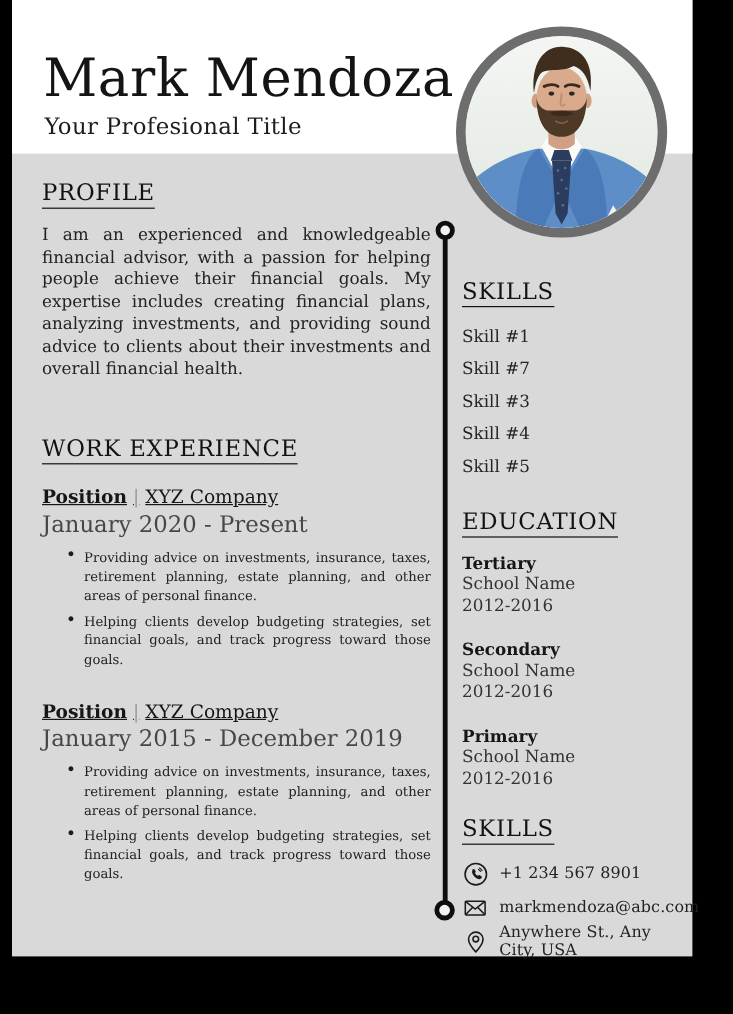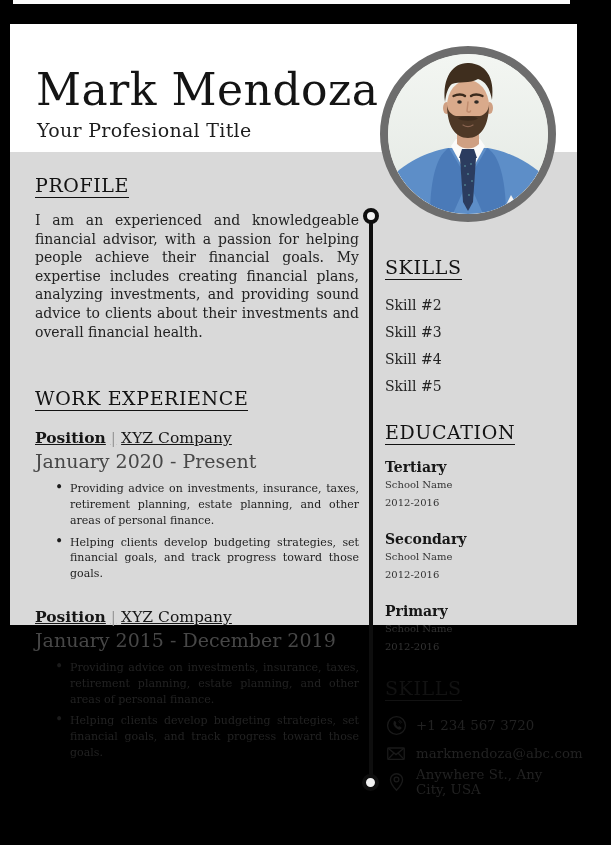--- a/index.html
+++ b/index.html
@@ -2,21 +2,21 @@
 <html><head>
 <meta charset="utf-8">
 <style>
   html,body{margin:0;padding:0;}
   body{
     width:611px;height:845px;background:#000;position:relative;overflow:hidden;
     font-family:"DejaVu Serif","Liberation Serif",serif;color:#1b1b1b;
   }
   .stage{position:absolute;inset:0;}
   .top-sliver{position:absolute;left:13px;top:0;width:557px;height:4px;background:#fbfbfb;}
-  .page{position:absolute;left:10px;top:24px;width:567px;height:601px;background:#d9d9d9;}
+  .page{position:absolute;left:10px;top:0;width:567px;height:797px;background:#d9d9d9;}
   .header-band{position:absolute;left:0;top:0;width:567px;height:128px;background:#ffffff;}
   .name{position:absolute;left:26px;top:40px;margin:0;font-size:44px;font-weight:400;letter-spacing:0.5px;color:#141414;}
   .subtitle{position:absolute;left:27px;top:95px;font-size:19px;color:#1d1d1d;letter-spacing:0.3px;}
   
   .photo-frame{position:absolute;left:370px;top:22px;width:160px;height:160px;border:8px solid #6d6d6d;border-radius:50%;overflow:hidden;background:#eef0ec;}
   .photo-frame svg{display:block;width:160px;height:160px;}
   
   .timeline-line{position:absolute;left:359px;top:191px;width:4px;height:567px;background:#0e0e0e;}
   .ring{position:absolute;border-radius:50%;background:#f2f2f2;border:4px solid #0e0e0e;}
   .ring-top{left:353px;top:184px;width:8px;height:8px;}
@@ -36,21 +36,21 @@
   .job-dates{margin-top:3px;font-size:19px;color:#474747;}
   .bullets{margin-top:9px;}
   .bullet{position:relative;padding-left:35px;font-size:11px;line-height:15.8px;text-align:justify;color:#222;margin-bottom:6px;}
   .bullet::before{content:"•";position:absolute;left:20px;top:-1px;font-size:14px;color:#1b1b1b;}
   .skill-item{font-size:14px;line-height:27px;color:#242424;}
   .skills-list{margin-top:12px;}
   .edu-block{margin-top:21px;}
   .edu-entries{margin-top:13px;}
   .edu-entry{margin-bottom:19px;}
   .edu-level{font-weight:700;font-size:14px;line-height:18px;color:#161616;}
-  .edu-school,.edu-years{font-size:10px;line-height:17.5px;color:#333;}
+  .edu-school,.edu-years{font-size:14px;line-height:17.5px;color:#333;}
   .contact-block{margin-top:22px;}
   .contact-rows{margin-top:12px;}
   .contact-row{display:flex;align-items:center;margin-bottom:3px;height:25px;}
   .contact-icon{width:22px;height:22px;flex:0 0 22px;margin-right:9px;display:flex;align-items:center;justify-content:center;}
   .contact-icon svg{display:block;}
   .contact-text{font-size:13.3px;color:#222;letter-spacing:0.1px;}
 </style>
 </head>
 <body>
 
@@ -147,21 +147,22 @@
         <div class="bullets">
           <div class="bullet">Providing advice on investments, insurance, taxes, retirement planning, estate planning, and other areas of personal finance.</div>
           <div class="bullet">Helping clients develop budgeting strategies, set financial goals, and track progress toward those goals.</div>
         </div>
       </div>
     </div>
 
     <div class="col-right">
       <h2 class="sec-heading">SKILLS</h2>
       <div class="skills-list">
-        <div class="skill-item">Skill #2</div>
+        <div class="skill-item">Skill #1</div>
+        <div class="skill-item">Skill #7</div>
         <div class="skill-item">Skill #3</div>
         <div class="skill-item">Skill #4</div>
         <div class="skill-item">Skill #5</div>
       </div>
 
       <div class="edu-block">
         <h2 class="sec-heading">EDUCATION</h2>
         <div class="edu-entries">
           <div class="edu-entry">
             <div class="edu-level">Tertiary</div>
@@ -186,21 +187,21 @@
         <div class="contact-rows">
 
           <div class="contact-row">
             <span class="contact-icon">
               <svg width="21" height="21" viewBox="0 0 24 24" fill="none" stroke="#1a1a1a" stroke-width="1.5">
                 <circle cx="12" cy="12" r="10.2"></circle>
                 <path d="M8.6,7.6 c0.9,-0.9 1.9,-0.9 2.4,0.1 l0.7,1.2 c0.3,0.6 0.1,1.3 -0.5,1.7 c0.5,1.4 1.5,2.4 2.9,2.9 c0.4,-0.6 1.1,-0.8 1.7,-0.5 l1.2,0.7 c1,0.5 1,1.5 0.1,2.4 c-1.4,1.4 -4.2,0.4 -6.3,-1.7 c-2.1,-2.1 -3.1,-4.9 -1.7,-6.3 Z" fill="#1a1a1a" stroke="none"></path>
                 <path d="M14.2,7.3 a4.5,4.5 0 0 1 2.5,2.5 M15.2,5.9 a6.2,6.2 0 0 1 3,3" stroke-width="1.1"></path>
               </svg>
             </span>
-            <span class="contact-text">+1 234 567 3720</span>
+            <span class="contact-text">+1 234 567 8901</span>
           </div>
 
           <div class="contact-row">
             <span class="contact-icon">
               <svg width="23" height="23" viewBox="0 0 24 24" fill="none" stroke="#1a1a1a" stroke-width="1.4">
                 <rect x="3" y="6" width="18" height="12.5" rx="0.8"></rect>
                 <path d="M3.4,6.4 L12,13.2 L20.6,6.4"></path>
                 <path d="M3.4,18.1 L9.8,11.5 M20.6,18.1 L14.2,11.5"></path>
               </svg>
             </span>

